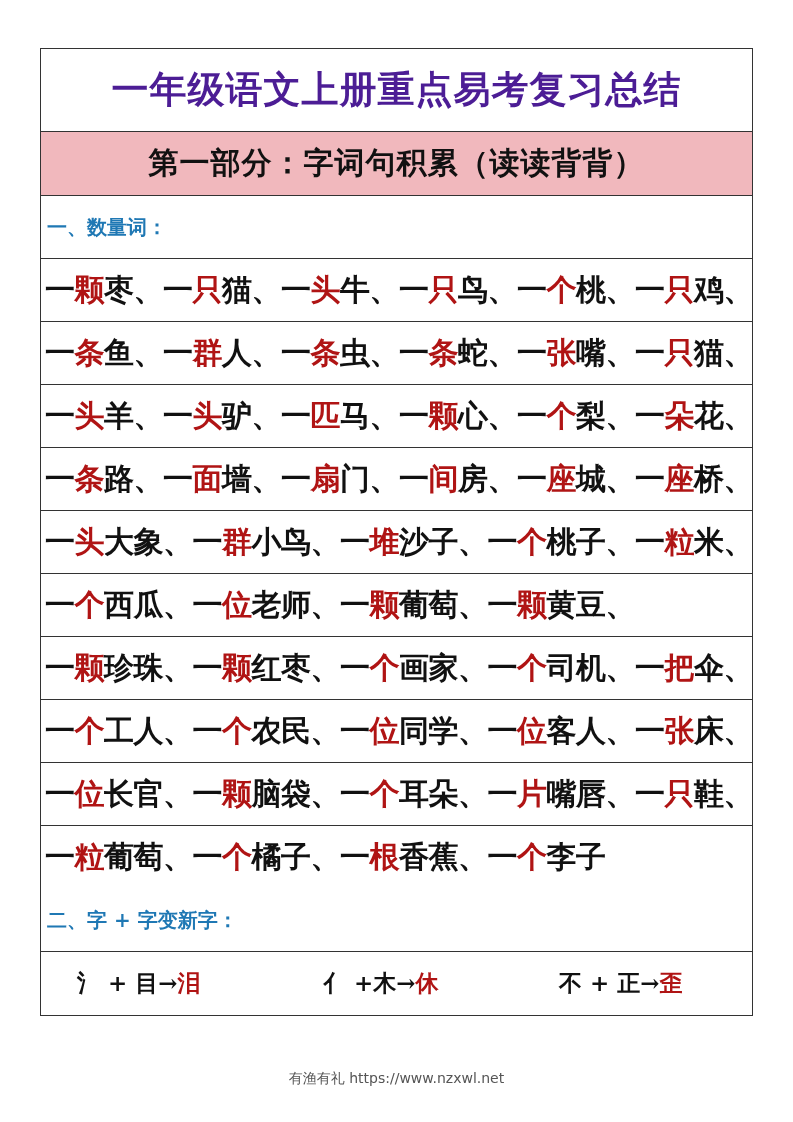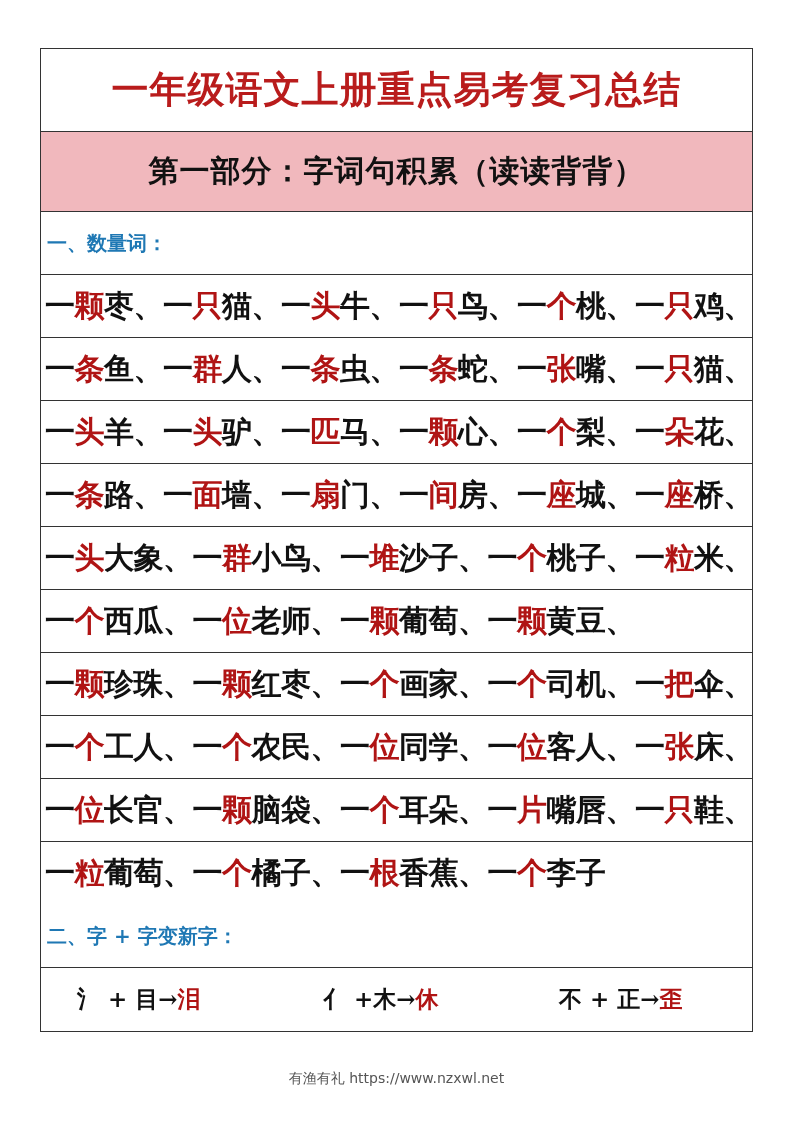--- a/index.html
+++ b/index.html
@@ -4,22 +4,22 @@
 <style>
   html, body { margin: 0; padding: 0; background: #ffffff; }
   body { width: 793px; height: 1122px; position: relative; overflow: hidden;
          font-family: "DejaVu Serif", "Liberation Serif", serif; }
   .sheet { position: absolute; left: 40px; top: 48px; width: 711px;
            border: 1px solid #333; box-sizing: content-box; }
   .row { border-bottom: 1px solid #333; box-sizing: border-box; display: flex;
          align-items: center; white-space: nowrap; overflow: hidden; }
   .row:last-child { border-bottom: none; }
   .title-row { height: 83px; justify-content: center; }
-  .title { font-size: 37px; font-weight: bold; color: #b91c1c; letter-spacing: 1px; }
-  .part-row { height: 80px; background: #f1b8bd; justify-content: center;
+  .title { font-size: 37px; font-weight: bold; color: #4c1d95; letter-spacing: 1px; }
+  .part-row { height: 64px; background: #f1b8bd; justify-content: center;
               border-bottom: 1px solid #333; }
   .part-title { font-size: 30px; font-weight: bold; color: #111; letter-spacing: 1px; }
   .section-row { height: 63px; padding-left: 6px; }
   .section-title { font-size: 20px; font-weight: bold; color: #1f78b4; }
   .words-row { height: 63px; padding-left: 4px; }
   .item { font-size: 30px; font-weight: bold; color: #111; letter-spacing: -0.5px; }
   .mw { color: #b01414; }
   .sep { color: #111; }
   .combo-row { height: 63px; }
   .combo { font-size: 23px; font-weight: bold; color: #111; position: absolute; }

